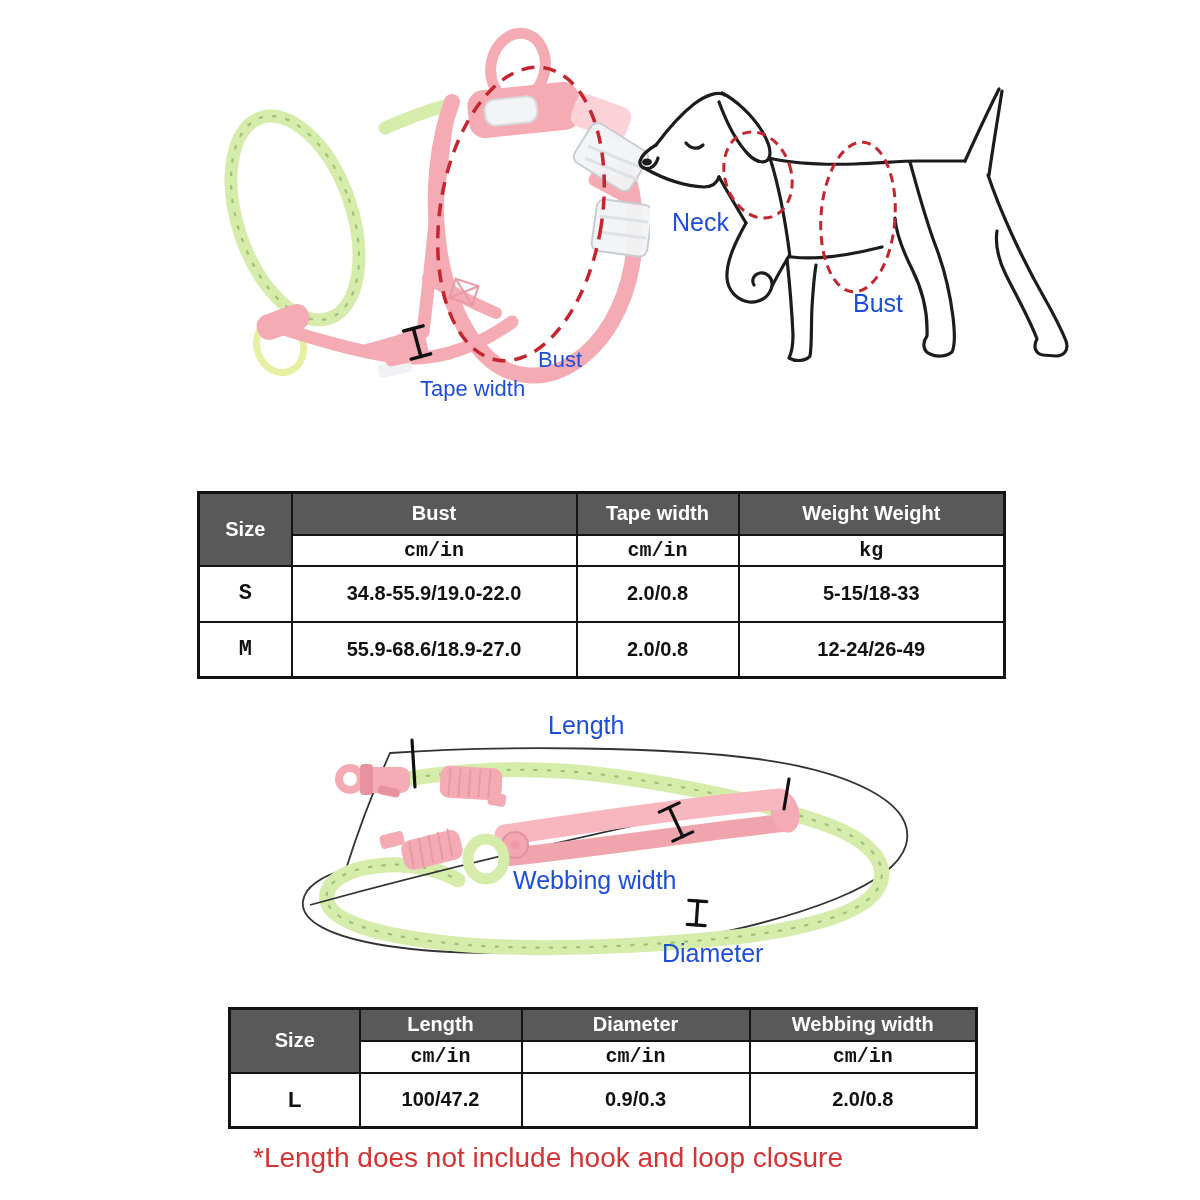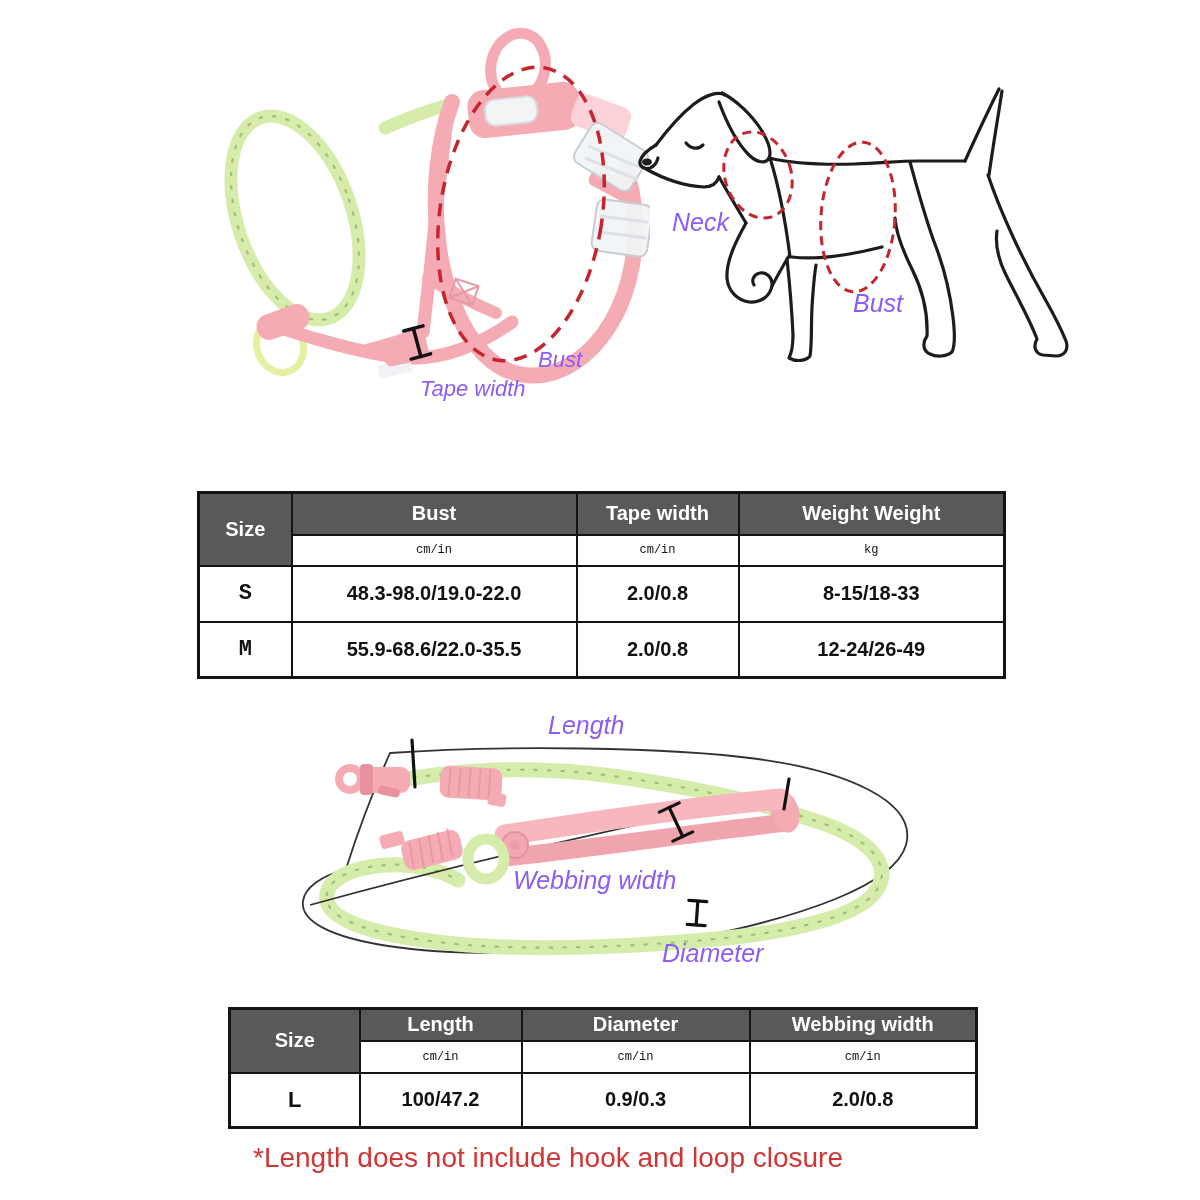--- a/index.html
+++ b/index.html
@@ -5,33 +5,33 @@
   :root{
     --pink:#f5abb4; --pink_dark:#e892a0; --pink_light:#fbd2d8;
     --green:#d5ecaa; --green_fleck:#9cba74; --yellow_ring:#e7f0a2;
     --ink:#1c1c1c; --dash_red:#c5252e; --note_red:#d33434;
     --table_header_bg:#595959; --table_border:#141414;
   }
   html,body{margin:0;padding:0;background:#fff;}
   .page{position:relative;width:1200px;height:1200px;background:#fff;overflow:hidden;
         font-family:"Liberation Sans",sans-serif;color:#232323;}
   .fig{position:absolute;}
-  .fig-label{position:absolute;white-space:nowrap;color:#8b5cf6;line-height:1.1;font-style:italic;}
+  .fig-label{position:absolute;white-space:nowrap;color:#1d4ed8;line-height:1.1;}
   .lbl-22{font-size:22px;}
   .lbl-25{font-size:25px;}
   .footnote{position:absolute;left:0;top:1142px;width:1096px;text-align:center;
             font-size:28px;color:var(--note_red);}
   
   .size-table{position:absolute;border-collapse:collapse;table-layout:fixed;background:#fff;}
   .size-table th,.size-table td{border:2px solid var(--table_border);text-align:center;
             vertical-align:middle;padding:0;overflow:hidden;}
   .size-table{border:3px solid var(--table_border);padding-left:48px;}
   .hdr{background:var(--table_header_bg);color:#fff;font-weight:bold;font-size:20px;
        font-family:"Liberation Sans",sans-serif;}
-  .unit{font-family:"Liberation Mono",monospace;font-weight:normal;font-size:12px;color:#111;}
+  .unit{font-family:"Liberation Mono",monospace;font-weight:bold;font-size:20px;color:#111;}
   .val{font-family:"Liberation Sans",sans-serif;font-weight:bold;font-size:20px;color:#111;}
   .size-mono{font-family:"Liberation Mono",monospace;font-weight:bold;font-size:22px;color:#111;}
   .size-sans{font-family:"Liberation Sans",sans-serif;font-weight:bold;font-size:22px;color:#111;}
   .t1{left:197px;top:491px;width:806px;}
   .t2{left:228px;top:1007px;width:747px;}
   .t1 .r-hdr{height:42px;} .t1 .r-unit{height:31px;} .t1 .r-data{height:56px;}
   .t2 .r-hdr{height:32px;} .t2 .r-unit{height:32px;} .t2 .r-data{height:55px;}
   
   .rope{stroke:var(--green);fill:none;stroke-linecap:round;}
   .fleck{stroke:var(--green_fleck);fill:none;stroke-linecap:round;}
@@ -223,27 +223,27 @@
       </tr>
       <tr class="r-unit">
         <td class="unit">cm/in</td>
         <td class="unit">cm/in</td>
         <td class="unit">kg</td>
       </tr>
     </thead>
     <tbody>
       <tr class="r-data">
         <td class="size-mono">S</td>
-        <td class="val">48.3-98.0/19.0-22.0</td>
+        <td class="val">34.8-55.9/19.0-22.0</td>
         <td class="val">2.0/0.8</td>
-        <td class="val">8-15/18-33</td>
+        <td class="val">5-15/18-33</td>
       </tr>
       <tr class="r-data">
         <td class="size-mono">M</td>
-        <td class="val">55.9-68.6/22.0-35.5</td>
+        <td class="val">55.9-68.6/18.9-27.0</td>
         <td class="val">2.0/0.8</td>
         <td class="val">12-24/26-49</td>
       </tr>
     </tbody>
   </table>
 
   <table class="size-table t2">
     <colgroup>
       <col style="width:130px">
         <col style="width:162px">

